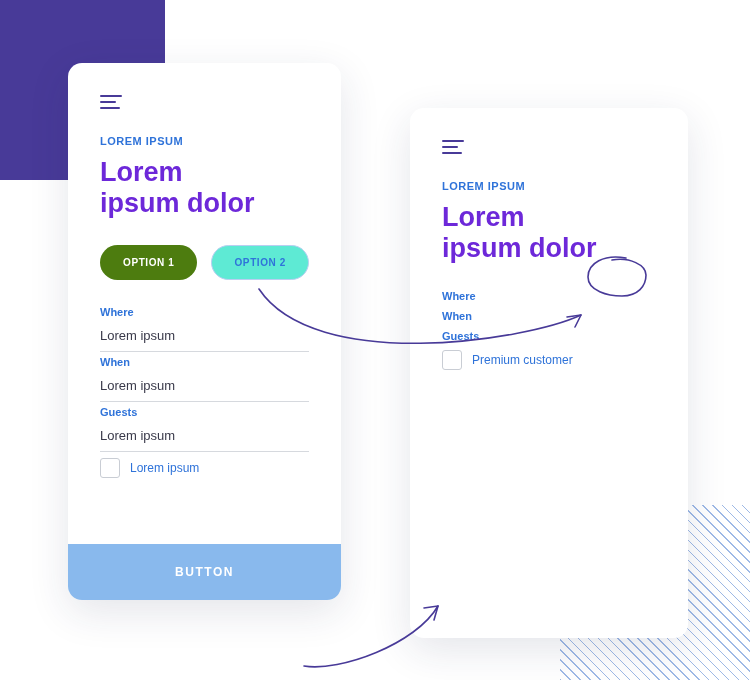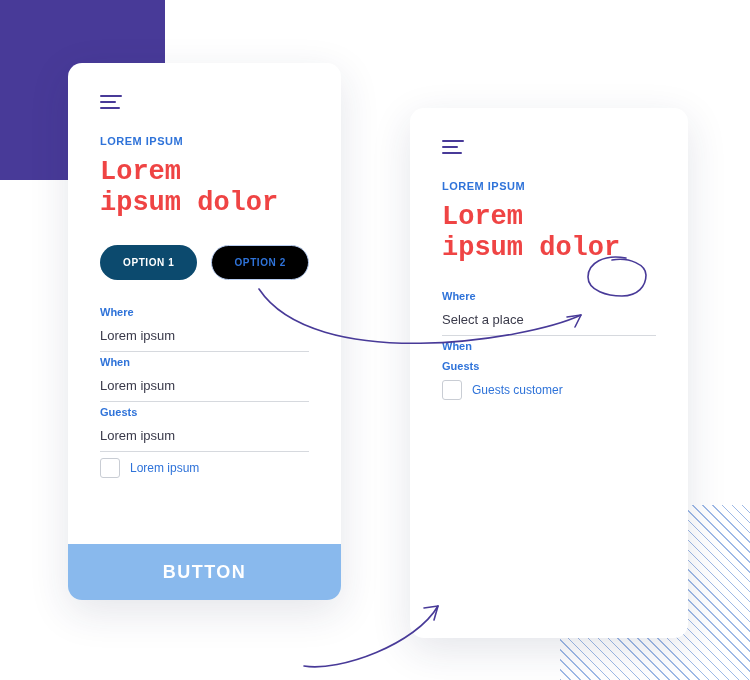--- a/index.html
+++ b/index.html
@@ -72,48 +72,48 @@
   .menu-icon span:nth-child(3) { width: 20px; }
   .eyebrow {
     font-size: 11px;
     font-weight: 700;
     letter-spacing: 0.5px;
     color: #2f73d9;
     text-transform: uppercase;
     margin-bottom: 10px;
   }
   .headline {
-    font-family: Liberation Mono, monospace;
+    font-family: Liberation Sans, sans-serif;
     font-size: 27px;
     font-weight: 700;
     line-height: 1.15;
-    color: #ef4444;
+    color: #6d28d9;
     margin-bottom: 26px;
     white-space: pre-line;
   }
   .pill-row {
     display: flex;
     gap: 14px;
     margin-bottom: 26px;
   }
   .pill {
     padding: 11px 22px;
     border-radius: 22px;
     font-size: 10px;
     font-weight: 700;
     letter-spacing: 0.6px;
     cursor: pointer;
     border: 1px solid transparent;
   }
   .pill-solid {
-    background: #0c4a6e;
+    background: #4d7c0f;
     color: #fff;
   }
   .pill-outline {
-    background: #000000;
+    background: #5eead4;
     color: #2f73d9;
     border-color: #b9cef1;
   }
   .field {
     margin-bottom: 4px;
   }
   .field-label {
     font-size: 11px;
     font-weight: 600;
     color: #2f73d9;
@@ -156,21 +156,21 @@
     position: absolute;
     left: 0;
     right: 0;
     bottom: 0;
     height: 56px;
     background: #89b9ed;
     color: #fff;
     display: flex;
     align-items: center;
     justify-content: center;
-    font-size: 18px;
+    font-size: 12px;
     font-weight: 700;
     letter-spacing: 1.5px;
     cursor: pointer;
   }
   .arrow-svg {
     position: absolute;
     pointer-events: none;
   }
   .scribble-circle {
     position: absolute;
@@ -225,32 +225,31 @@
       <span></span>
       <span></span>
   </div>
   <div class="eyebrow">LOREM IPSUM</div>
   <div class="headline">Lorem
 ipsum dolor</div>
 
 
   <div class="field">
     <span class="field-label">Where</span>
-    <input class="field-input" placeholder="Select a place" style="">
   </div>
   <div class="field">
     <span class="field-label">When</span>
   </div>
   <div class="field">
     <span class="field-label">Guests</span>
   </div>
 
   <div class="check-row">
     <div class="checkbox"></div>
-    <span class="check-label">Guests customer</span>
+    <span class="check-label">Premium customer</span>
   </div>
 </div>
 
 <svg class="scribble-circle" style="left:582px; top:253px; width:70px; height:48px;">
   <path d="M44,5 C22,1 6,10 6,24 C6,38 26,43 40,43 C56,43 64,33 64,22 C64,12 48,4 30,7" fill="none" stroke="#483a98" stroke-width="1.6" stroke-linecap="round"></path>
 </svg>
 
 <svg class="arrow-svg" style="left:255px; top:285px; width:340px; height:80px;">
   <path d="M4,4 C60,88 270,56 326,30" fill="none" stroke="#483a98" stroke-width="1.6" stroke-linecap="round"></path>
   <path d="M326,30 l-14,2 M326,30 l-6,12" fill="none" stroke="#483a98" stroke-width="1.6" stroke-linecap="round"></path>

